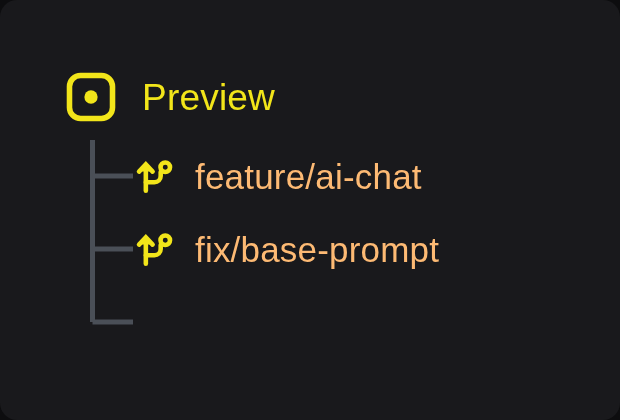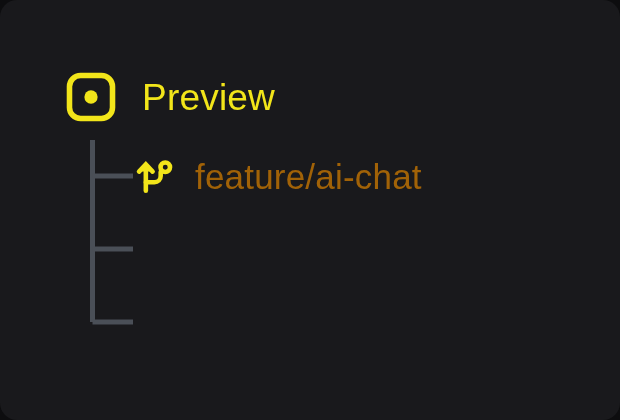--- a/index.html
+++ b/index.html
@@ -70,21 +70,21 @@
   .branch-icon {
     width: 44px;
     height: 44px;
     flex: 0 0 44px;
     display: block;
   }
   .branch-label {
     margin-left: 18px;
     font-size: 35px;
     line-height: 1;
-    color: #a16207;
+    color: #fdba74;
     letter-spacing: 0.2px;
     white-space: nowrap;
   }
 </style>
 </head>
 <body>
 
 <div id="panel">
 
   <svg id="tree-lines" viewBox="0 0 620 420" width="620" height="420">
@@ -109,15 +109,26 @@
       <g fill="none" stroke="#f2e51a" stroke-width="2.5" stroke-linecap="round" stroke-linejoin="round">
         <path d="M7 20 L7 6.6"></path>
         <path d="M3.3 9.6 L7 5.6 L10.7 9.6" fill="#f2e51a" stroke-linejoin="miter"></path>
         <path d="M7 15.4 L11.7 15.4 A3.4 3.4 0 0 0 15.1 12 L15.1 9.8"></path>
       </g>
       <circle cx="17.6" cy="7.2" r="2.6" fill="none" stroke="#f2e51a" stroke-width="2.5"></circle>
     </svg>
     <span class="branch-label">feature/ai-chat</span>
   </div>
 
+  <div class="branch-row" style="top:223px">
+    <svg class="branch-icon" viewBox="0 0 24 24">
+      <g fill="none" stroke="#f2e51a" stroke-width="2.5" stroke-linecap="round" stroke-linejoin="round">
+        <path d="M7 20 L7 6.6"></path>
+        <path d="M3.3 9.6 L7 5.6 L10.7 9.6" fill="#f2e51a" stroke-linejoin="miter"></path>
+        <path d="M7 15.4 L11.7 15.4 A3.4 3.4 0 0 0 15.1 12 L15.1 9.8"></path>
+      </g>
+      <circle cx="17.6" cy="7.2" r="2.6" fill="none" stroke="#f2e51a" stroke-width="2.5"></circle>
+    </svg>
+    <span class="branch-label">fix/base-prompt</span>
+  </div>
 
 
 </div>
 
 </body></html>

